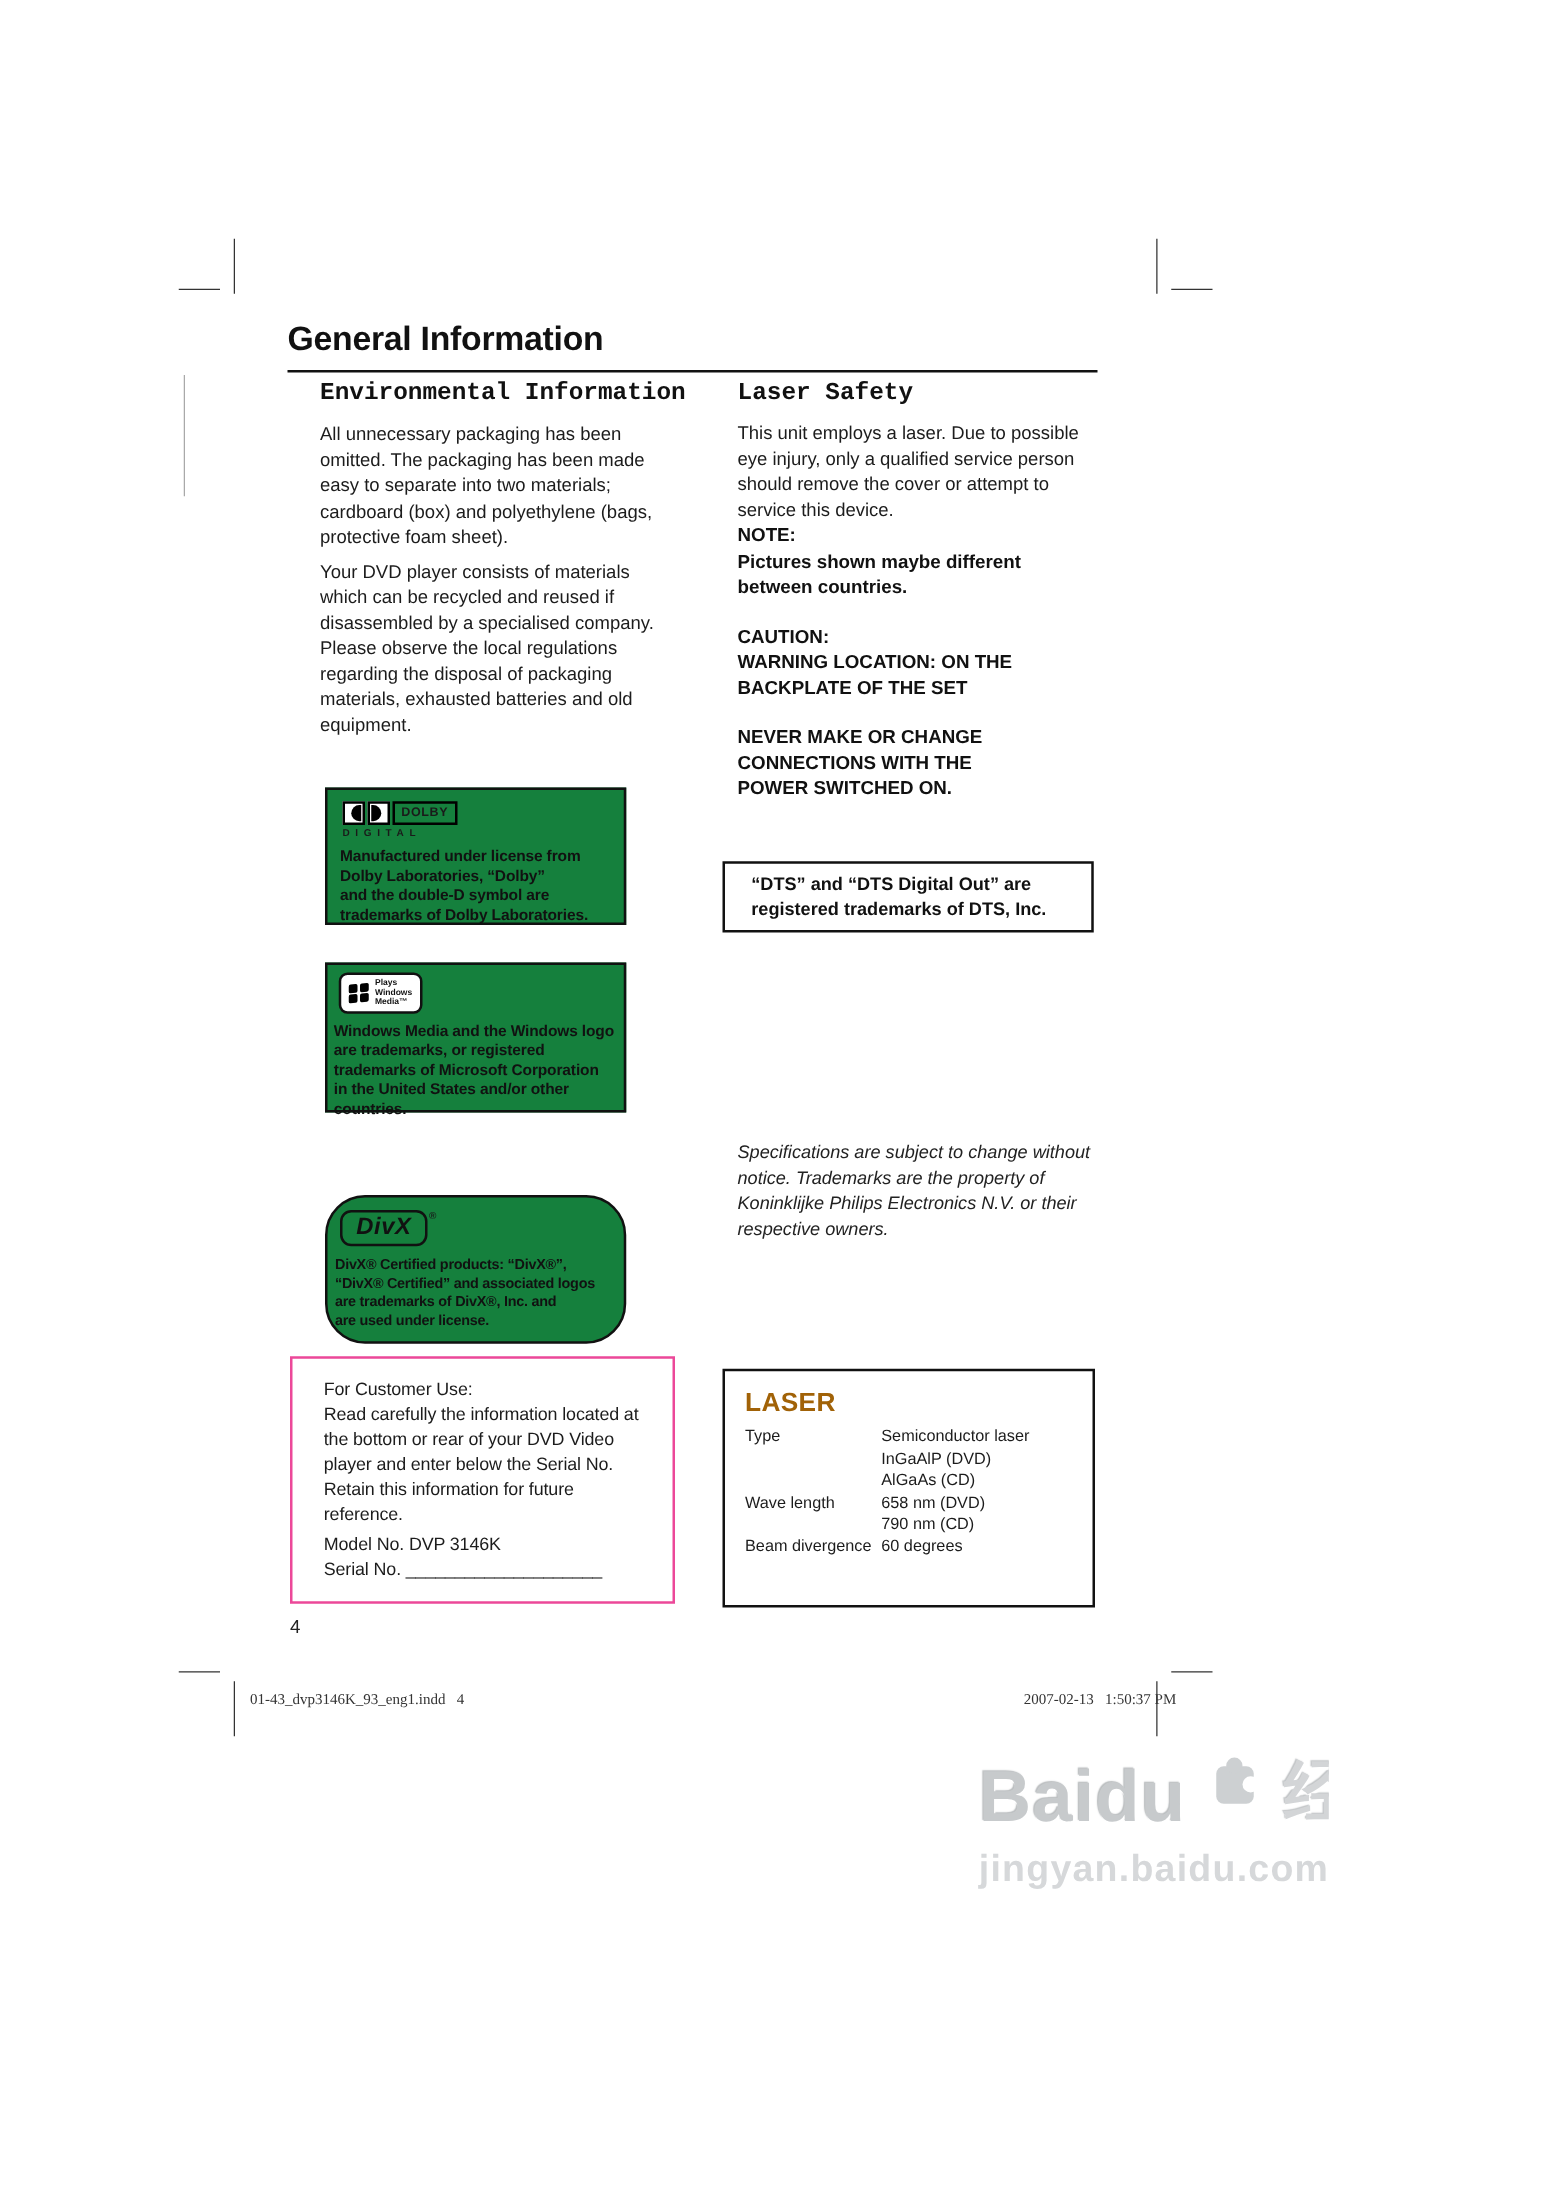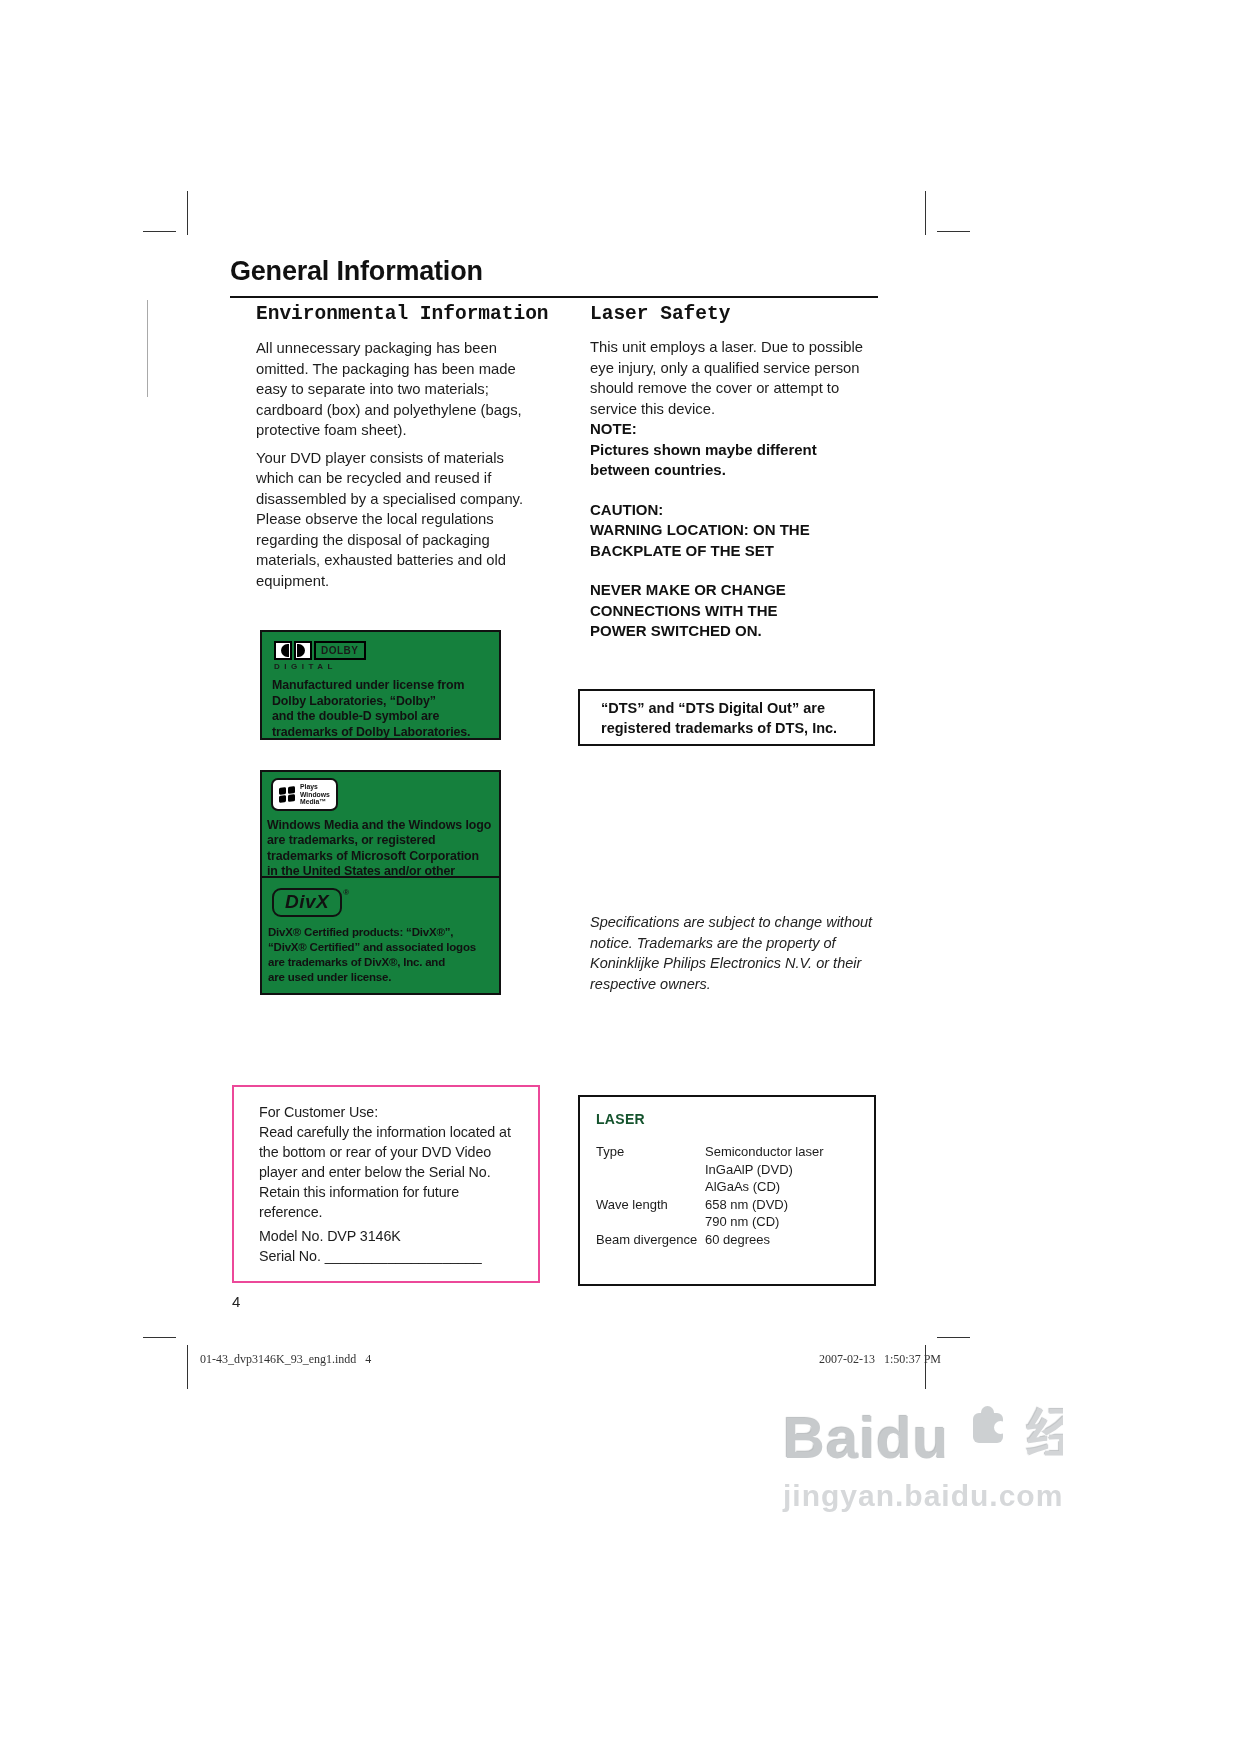--- a/index.html
+++ b/index.html
@@ -29,21 +29,21 @@
   .right-heading { left:590px; top:303px; }
   .right-col { left:590px; top:337px; width:310px; }
   .right-col .body-text { font-size:14.8px; }
   .bold-block { font-weight:bold; font-size:15px; line-height:20.5px; color:#111; }
   .gap19 { margin-top:19px; }
 
   
   .tm-box { position:absolute; border:2px solid #111; background:#15803d; }
   .dolby-box { left:260px; top:630px; width:241px; height:110px; padding:7px 10px; }
   .windows-box { left:260px; top:770px; width:241px; height:120px; padding:6px 5px; }
-  .divx-box { left:260px; top:876px; width:241px; height:119px; padding:8px 5px 8px 6px; }
+  .divx-box { left:260px; top:956px; width:241px; height:119px; padding:8px 5px 8px 6px;border-radius:32px; }
   .tm-text { font-weight:bold; font-size:12.4px; line-height:15.5px; color:#111; letter-spacing:-0.1px; }
   .divx-box .tm-text { font-size:11.5px; line-height:15px; letter-spacing:-0.2px; }
 
   
   .dolby-logo { margin:2px 0 7px 2px; }
   .dd-row { display:flex; align-items:center; gap:2px; }
   .dd-box { position:relative; display:inline-block; width:18px; height:19px; border:2px solid #000; background:#fff; }
   .dd-half { position:absolute; top:1px; bottom:1px; width:8px; background:#000; }
   .dd-half.bulge-left  { right:1px; border-radius:8px 0 0 8px; }
   .dd-half.bulge-right { left:1px;  border-radius:0 8px 8px 0; }
@@ -68,21 +68,21 @@
   
   .specs-note { left:590px; top:912px; width:312px; font-style:italic; font-size:14.5px; line-height:20.5px; color:#222; }
 
   
   .customer-box { left:232px; top:1085px; width:308px; height:198px; border:2px solid #ec4899; padding:15px 4px 12px 25px; }
   .customer-box .body-text { font-size:14.3px; line-height:20px; letter-spacing:-0.1px; }
   .customer-model { margin-top:4px; }
 
   
   .laser-box { left:578px; top:1095px; width:298px; height:191px; border:2px solid #111; padding:14px 8px 10px 16px; }
-  .laser-heading { font-size:14px; font-weight:bold; letter-spacing:0.3px; margin-bottom:16px; color:#14532d; }
+  .laser-heading { font-size:21px; font-weight:bold; letter-spacing:0.3px; margin-bottom:5px; color:#a16207; }
   .laser-row { display:grid; grid-template-columns:109px 1fr; font-size:13px; line-height:17.6px; color:#1c1c1c; }
 
   
   .page-number { left:232px; top:1293px; font-size:15px; color:#222; }
   .footer-text { font-family:"Liberation Serif", serif; font-size:12px; color:#333; }
   .footer-left { left:200px; top:1352px; }
   .footer-right { left:795px; top:1352px;margin-left:24px; }
 
   
   .watermark { left:783px; top:1398px; width:360px; }

